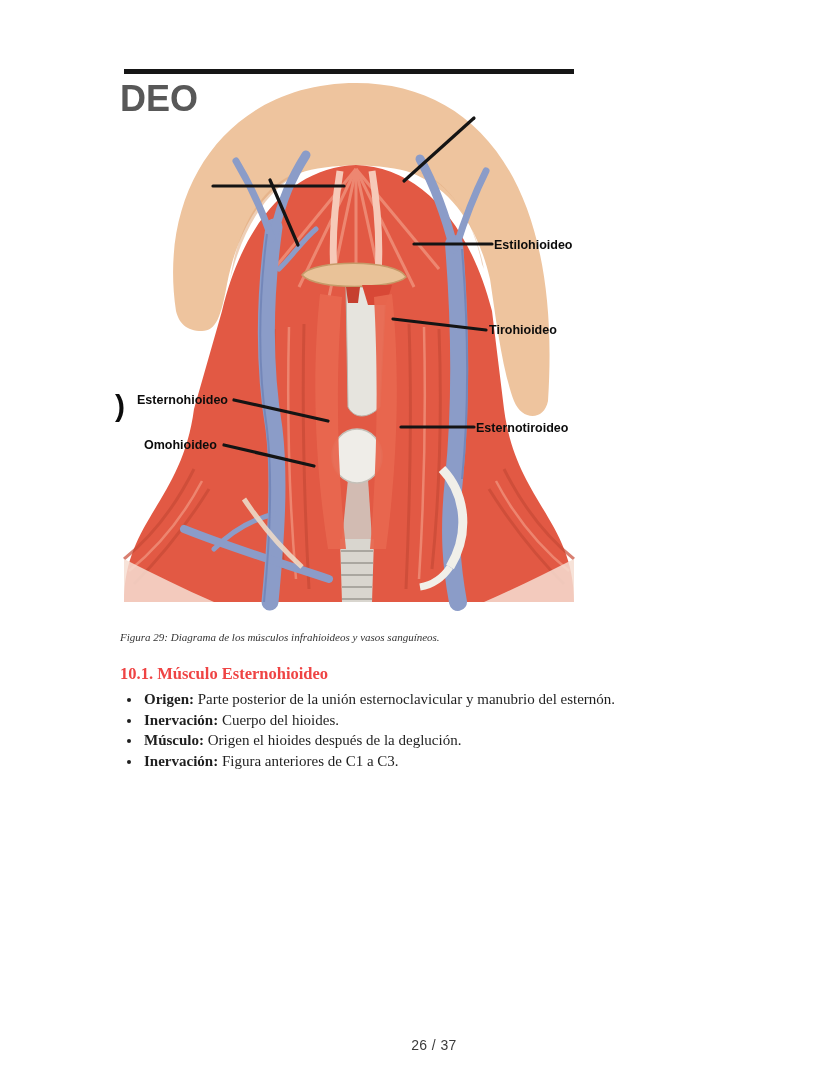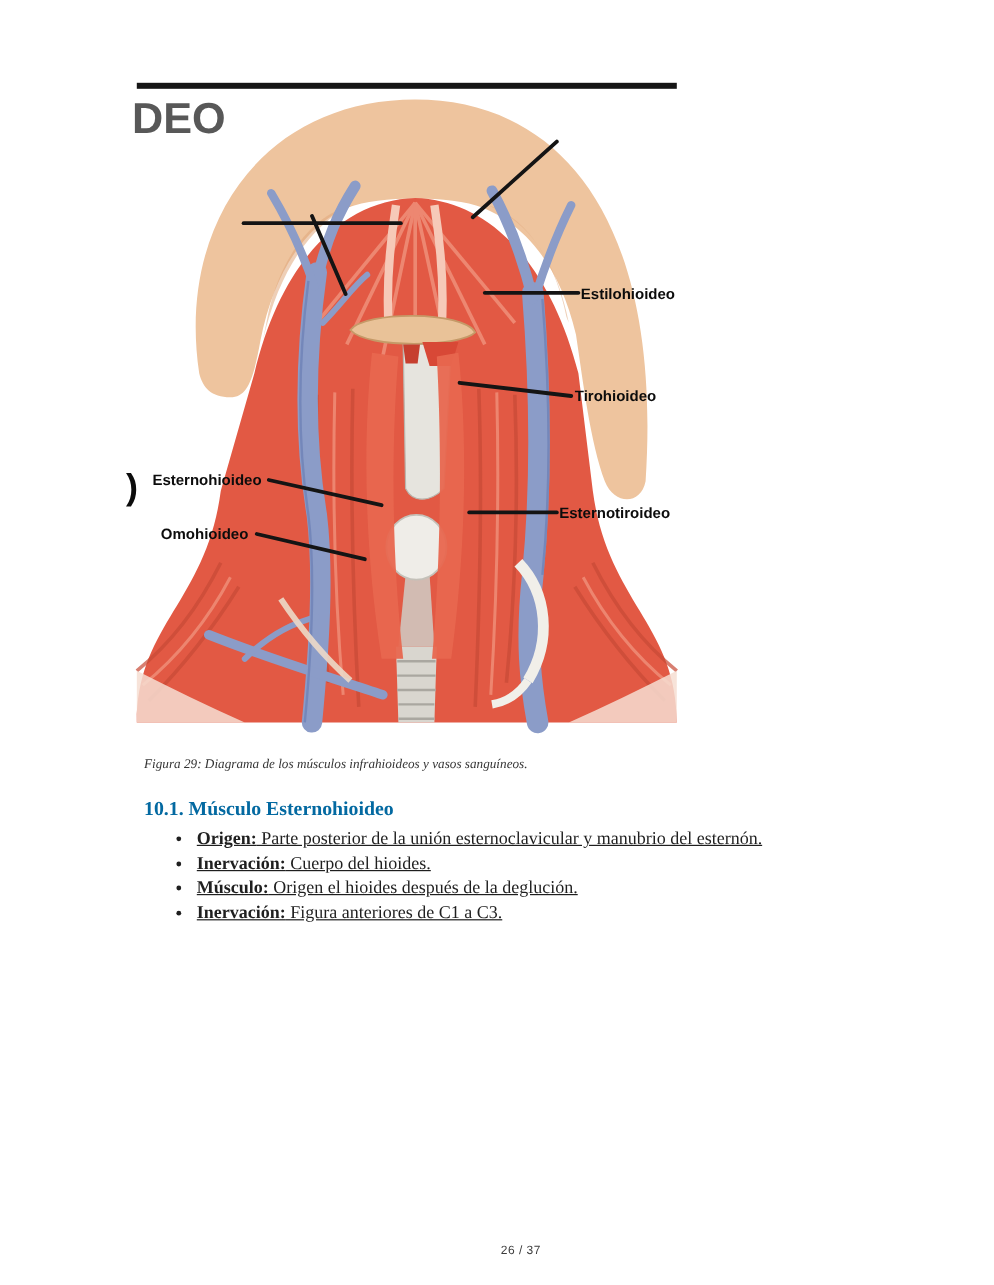--- a/index.html
+++ b/index.html
@@ -6,58 +6,58 @@
   html, body { background: #ffffff; }
   body {
     width: 828px; height: 1071px;
     position: relative;
     font-family: "Liberation Serif", serif;
     color: #222;
     overflow: hidden;
   }
   .figure-wrap {
     position: absolute;
-    left: 114px; top: 69px;
+    left: 124px; top: 69px;
     width: 450px; height: 539px;
   }
   .figure-wrap svg { overflow: visible; display: block; }
   .caption {
     position: absolute;
     left: 120px; top: 629px;
     font-style: italic;
     font-size: 11px;
     line-height: 17px;
     color: #333;
   }
   .heading {
     position: absolute;
     left: 120px; top: 663px;
     font-weight: bold;
     font-size: 16.5px;
     line-height: 22px;
-    color: #0369a1;
+    color: #ef4444;
   }
   ul.bullets {
     position: absolute;
     left: 121px; top: 689px;
     list-style: disc;
     font-size: 15px;
     line-height: 20.5px;
     color: #1f1f1f;
   }
-  ul.bullets li { margin-left: 41px; padding-left: 2px; text-decoration: underline; }
+  ul.bullets li { margin-left: 21px; padding-left: 2px; }
   ul.bullets li::marker { font-size: 13px; }
   .b-label { font-weight: bold; }
   .b-text { white-space: pre-wrap; }
   .footer {
     position: absolute;
     left: 0; right: 0; top: 1037px;
     text-align: center;
     font-family: "Liberation Sans", sans-serif;
-    font-size: 10px;
+    font-size: 14px;
     letter-spacing: 0.4px;
     color: #3c3c3c;
     padding-left: 40px;
   }
   .diagram-label {
     font-family: "Liberation Sans", sans-serif;
     font-weight: 700;
     font-size: 12.5px;
     fill: #0c0c0c;
   }

